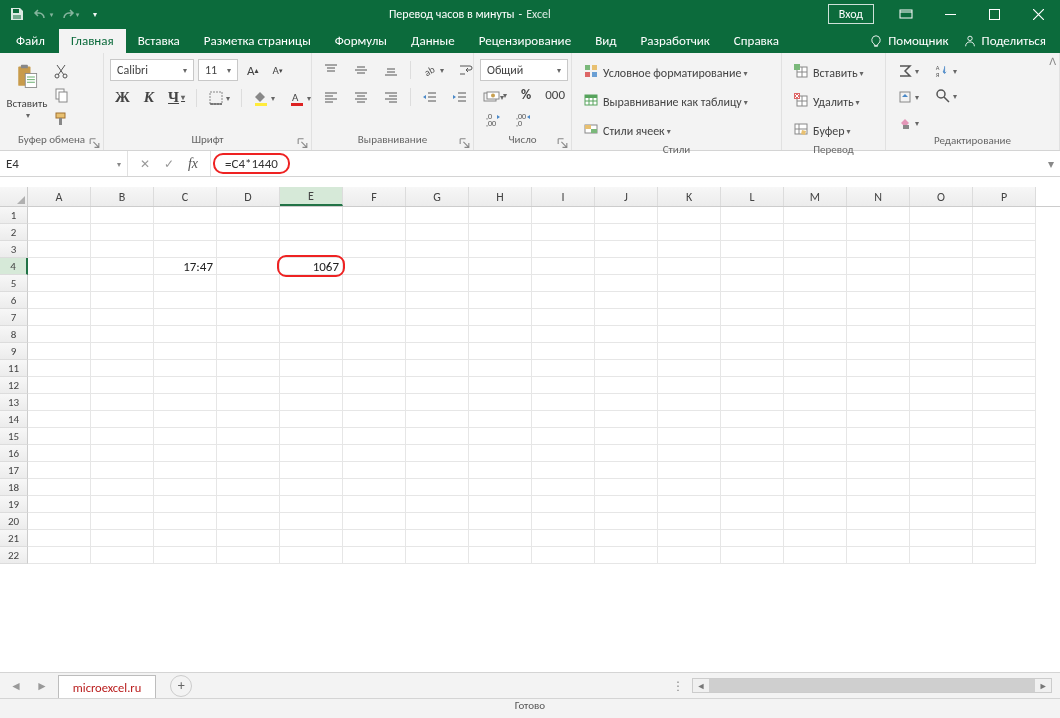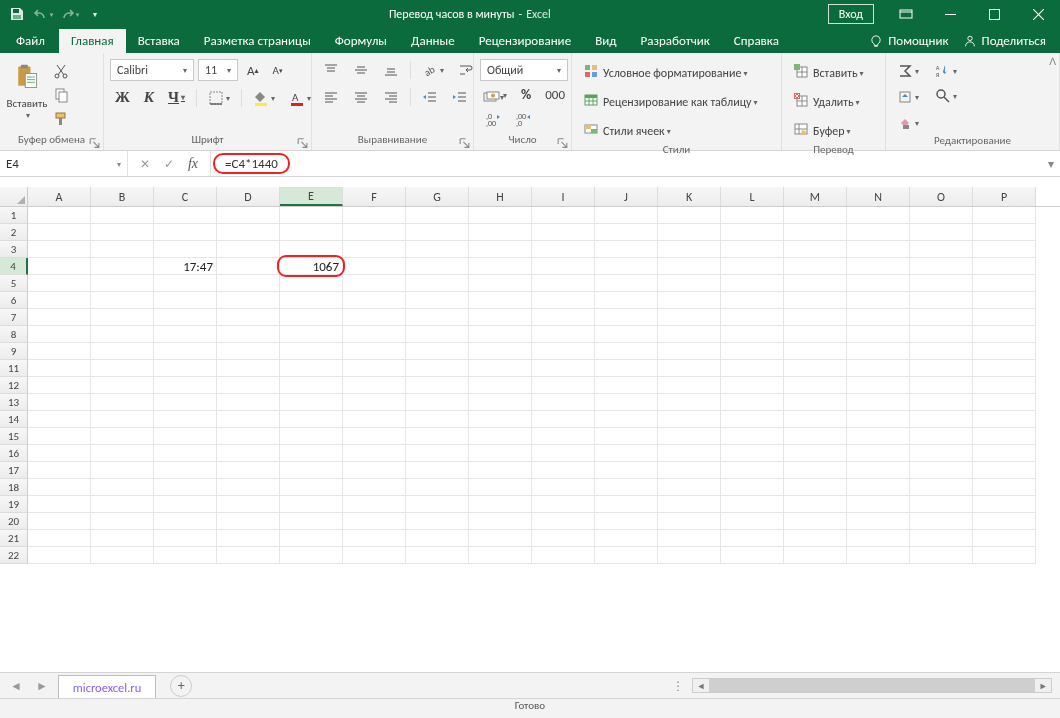--- a/index.html
+++ b/index.html
@@ -67,21 +67,21 @@
 .rows { flex:1; overflow:hidden; }
 .row { display:flex; height:17px; }
 .rh { width:28px; background:linear-gradient(#f7f7f7,#ececec); border-right:1px solid #ccc; border-bottom:1px solid #dcdcdc; text-align:center; font-size:11px; line-height:17px; color:#444; }
 .rh.sel { background:#d6e9d8; border-right:2px solid #217346; }
 .cell { width:63px; height:17px; border-right:1px solid #e6e6e6; border-bottom:1px solid #e6e6e6; font-size:13px; line-height:17px; padding:0 3px; color:#222; text-align:right; position:relative; }
 .active-ring { position:absolute; pointer-events:none; border:2.5px solid #e22; border-radius:9px; }
 
 
 .sheetbar { position:absolute; bottom:20px; left:0; right:0; height:26px; background:#f3f3f3; border-top:1px solid #d4d4d4; display:flex; align-items:center; font-size:12px; }
 .shnav { display:flex; align-items:center; padding:0 10px; gap:14px; color:#999; }
-.shtab { background:#fff; border:1px solid #bdbdbd; border-bottom:none; padding:4px 14px; margin-top:2px; font-size:12.5px; color:#8b5cf6; }
+.shtab { background:#fff; border:1px solid #bdbdbd; border-bottom:none; padding:4px 14px; margin-top:2px; font-size:12.5px; color:#b91c1c; }
 .shadd { width:22px; height:22px; display:flex; align-items:center; justify-content:center; border:1px solid #ccc; border-radius:11px; margin-left:14px; color:#666; font-size:14px; }
 .hscroll { margin-left:auto; display:flex; align-items:center; padding-right:8px; gap:2px; }
 .hsbar { width:360px; height:15px; border:1px solid #ccc; background:#f0f0f0; display:flex; align-items:center; }
 .hsbtn { width:16px; height:13px; display:flex; align-items:center; justify-content:center; color:#777; font-size:9px; }
 .hsthumb { width:330px; height:13px; background:#cfcfcf; }
 
 
 .status { position:absolute; bottom:0; left:0; right:0; height:20px; background:#f3f3f3; border-top:1px solid #d4d4d4; display:flex; align-items:center; font-size:11px; color:#555; padding:0 8px; gap:12px;flex-direction:column; }
 .status .sp { flex:1; }
 .viewbtns { display:flex; gap:2px; }
@@ -395,21 +395,21 @@
               <rect x="9" y="9" width="5" height="5" fill="#6a9fd4"></rect>
             </svg></span>
           <span style="margin-left:4px;">Условное форматирование</span>
         </div>
       <div class="rbtn dd" style="justify-content:flex-start;">
           <span class="ico-s"><svg viewBox="0 0 16 16">
               <rect x="2" y="3" width="12" height="10" fill="#fff" stroke="#56a35c"></rect>
               <rect x="2" y="3" width="12" height="3" fill="#56a35c"></rect>
               <path stroke="#56a35c" d="M6 3v10M10 3v10M2 9h12"></path>
             </svg></span>
-          <span style="margin-left:4px;">Рецензирование как таблицу</span>
+          <span style="margin-left:4px;">Выравнивание как таблицу</span>
         </div>
       <div class="rbtn dd" style="justify-content:flex-start;">
           <span class="ico-s"><svg viewBox="0 0 16 16">
               <rect x="2" y="4" width="12" height="8" fill="#fff" stroke="#888"></rect>
               <rect x="2" y="4" width="6" height="4" fill="#e8c070"></rect>
               <rect x="8" y="8" width="6" height="4" fill="#7ab87a"></rect>
             </svg></span>
           <span style="margin-left:4px;">Стили ячеек</span>
         </div>
     </div>

